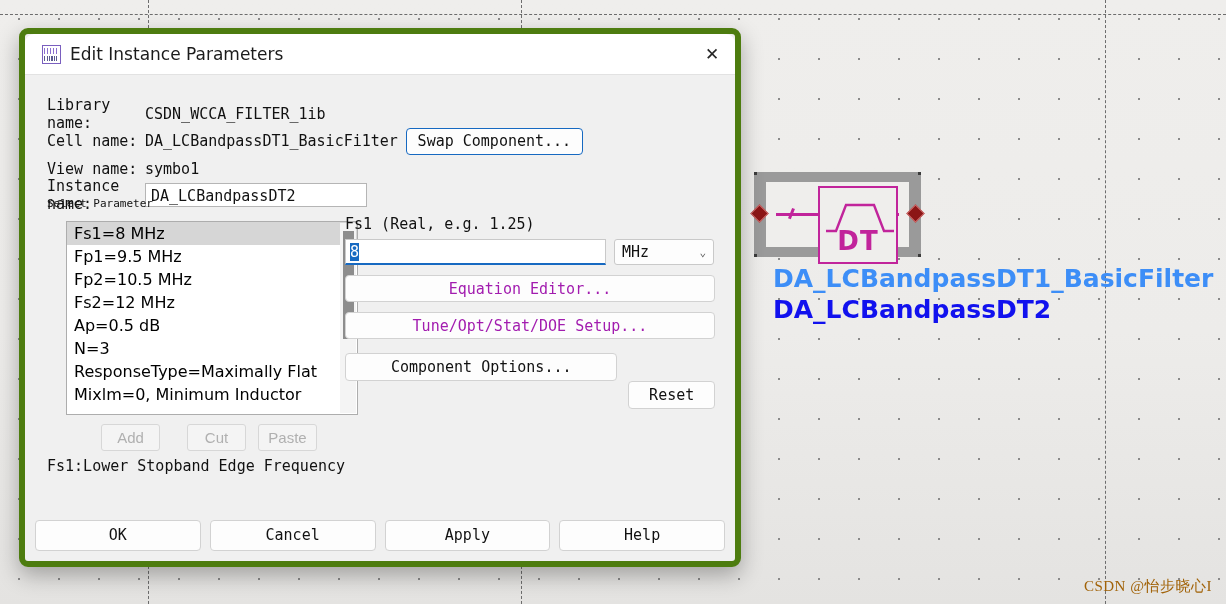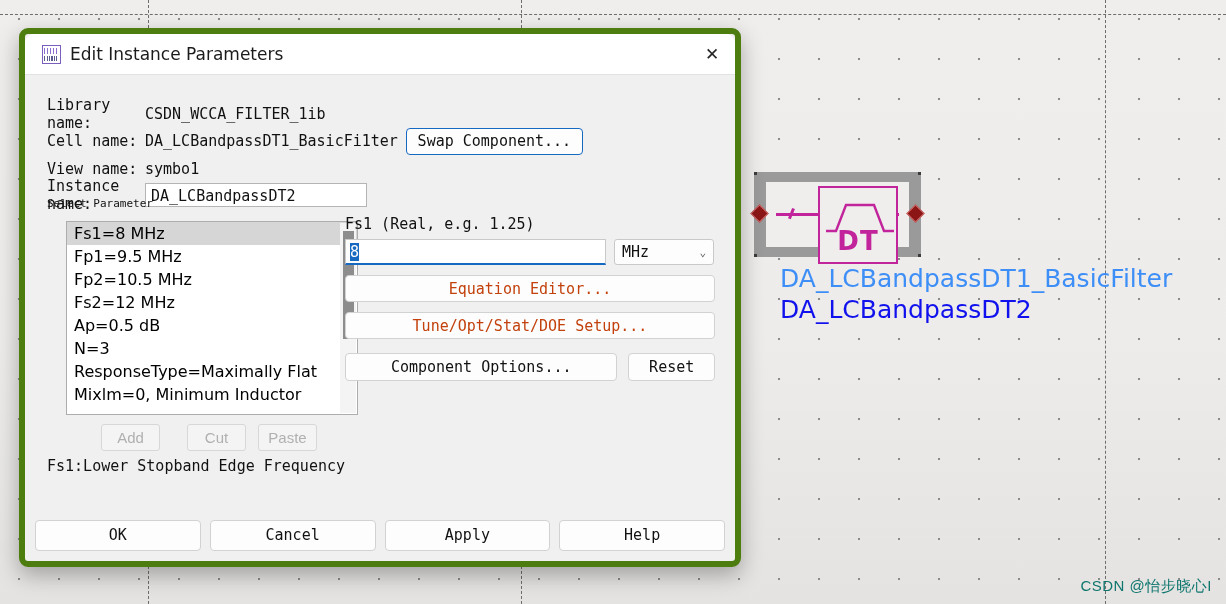--- a/index.html
+++ b/index.html
@@ -42,30 +42,30 @@
   }
   .tick{position:absolute;width:2.5px;height:11px;background:#c1249b;transform:rotate(22deg);}
   .dt-text{
     position:absolute;left:0;right:0;top:38px;text-align:center;
     font-family:"DejaVu Sans", sans-serif;font-weight:bold;font-size:26px;
     color:#c1249b;letter-spacing:1px;
   }
   svg.bp-curve{position:absolute;left:4px;top:12px;}
 
   .sym-label{
-    position:absolute;left:47px;
-    font-family:"DejaVu Sans", sans-serif;font-size:25px;white-space:nowrap;
+    position:absolute;left:40px;
+    font-family:"DejaVu Sans", sans-serif;font-size:25px;white-space:nowrap;font-weight:bold;
   }
   #label1{top:92px;color:#3d8ef7;}
   #label2{top:123px;color:#1111ee;}
 
   
   #watermark{
     position:absolute;right:14px;bottom:8px;
-    font-family:Liberation Sans, sans-serif;font-size:15px;color:#0f766e;
+    font-family:Liberation Serif, serif;font-size:15px;color:#a16207;
     letter-spacing:.5px;
   }
 
   
   #dialog{
     position:absolute;left:19px;top:28px;width:710px;height:527px;
     background:#f0f0f0;border:6px solid #4d7c0f;border-radius:9px;
     box-shadow:0 8px 22px rgba(0,0,0,.30);
     overflow:hidden;
   }
@@ -154,34 +154,34 @@
     width:100px;height:26px;box-sizing:border-box;
     background:#fdfdfd;border:1px solid #c9c9c9;border-radius:3px;
     display:flex;align-items:center;padding:0 7px;
     font-family:"DejaVu Sans Mono", monospace;font-size:15px;color:#111;
   }
   #unit-select .caret{margin-left:auto;color:#555;font-size:11px;}
 
   .wide-btn{
     margin-top:10px;width:370px;height:27px;box-sizing:border-box;
     background:#fdfdfd;border:1px solid #d2d2d2;border-radius:4px;
-    font-family:"DejaVu Sans Mono", monospace;font-size:15px;color:#c2410c;
+    font-family:"DejaVu Sans Mono", monospace;font-size:15px;color:#a21caf;
     display:flex;align-items:center;justify-content:center;
   }
   #chkrow{display:flex;align-items:center;margin-top:56px;gap:8px;}
   #chkbox{width:13px;height:13px;border:1px solid #767676;background:#fff;box-sizing:border-box;}
   #chklabel{font-size:15px;color:#111;}
   #botrow{display:flex;gap:11px;margin-top:14px;}
   #comp-opts{
     width:280px;height:28px;background:#fdfdfd;border:1px solid #d2d2d2;border-radius:4px;
     display:flex;align-items:center;justify-content:center;font-size:15px;color:#111;box-sizing:border-box;
   }
   #reset-btn{
     width:89px;height:28px;background:#fdfdfd;border:1px solid #d2d2d2;border-radius:4px;
-    display:flex;align-items:center;justify-content:center;font-size:15px;color:#111;box-sizing:border-box;
+    display:flex;align-items:center;justify-content:center;font-size:15px;color:#111;box-sizing:border-box;margin-top:28px;
   }
 
   #swap-btn{
     width:177px;height:27px;box-sizing:border-box;margin-left:8px;
     background:#fdfdfd;border:1.5px solid #1669c1;border-radius:4px;
     font-family:"DejaVu Sans Mono", monospace;font-size:15px;color:#111;
     display:flex;align-items:center;justify-content:center;
   }
 
   #footer{

